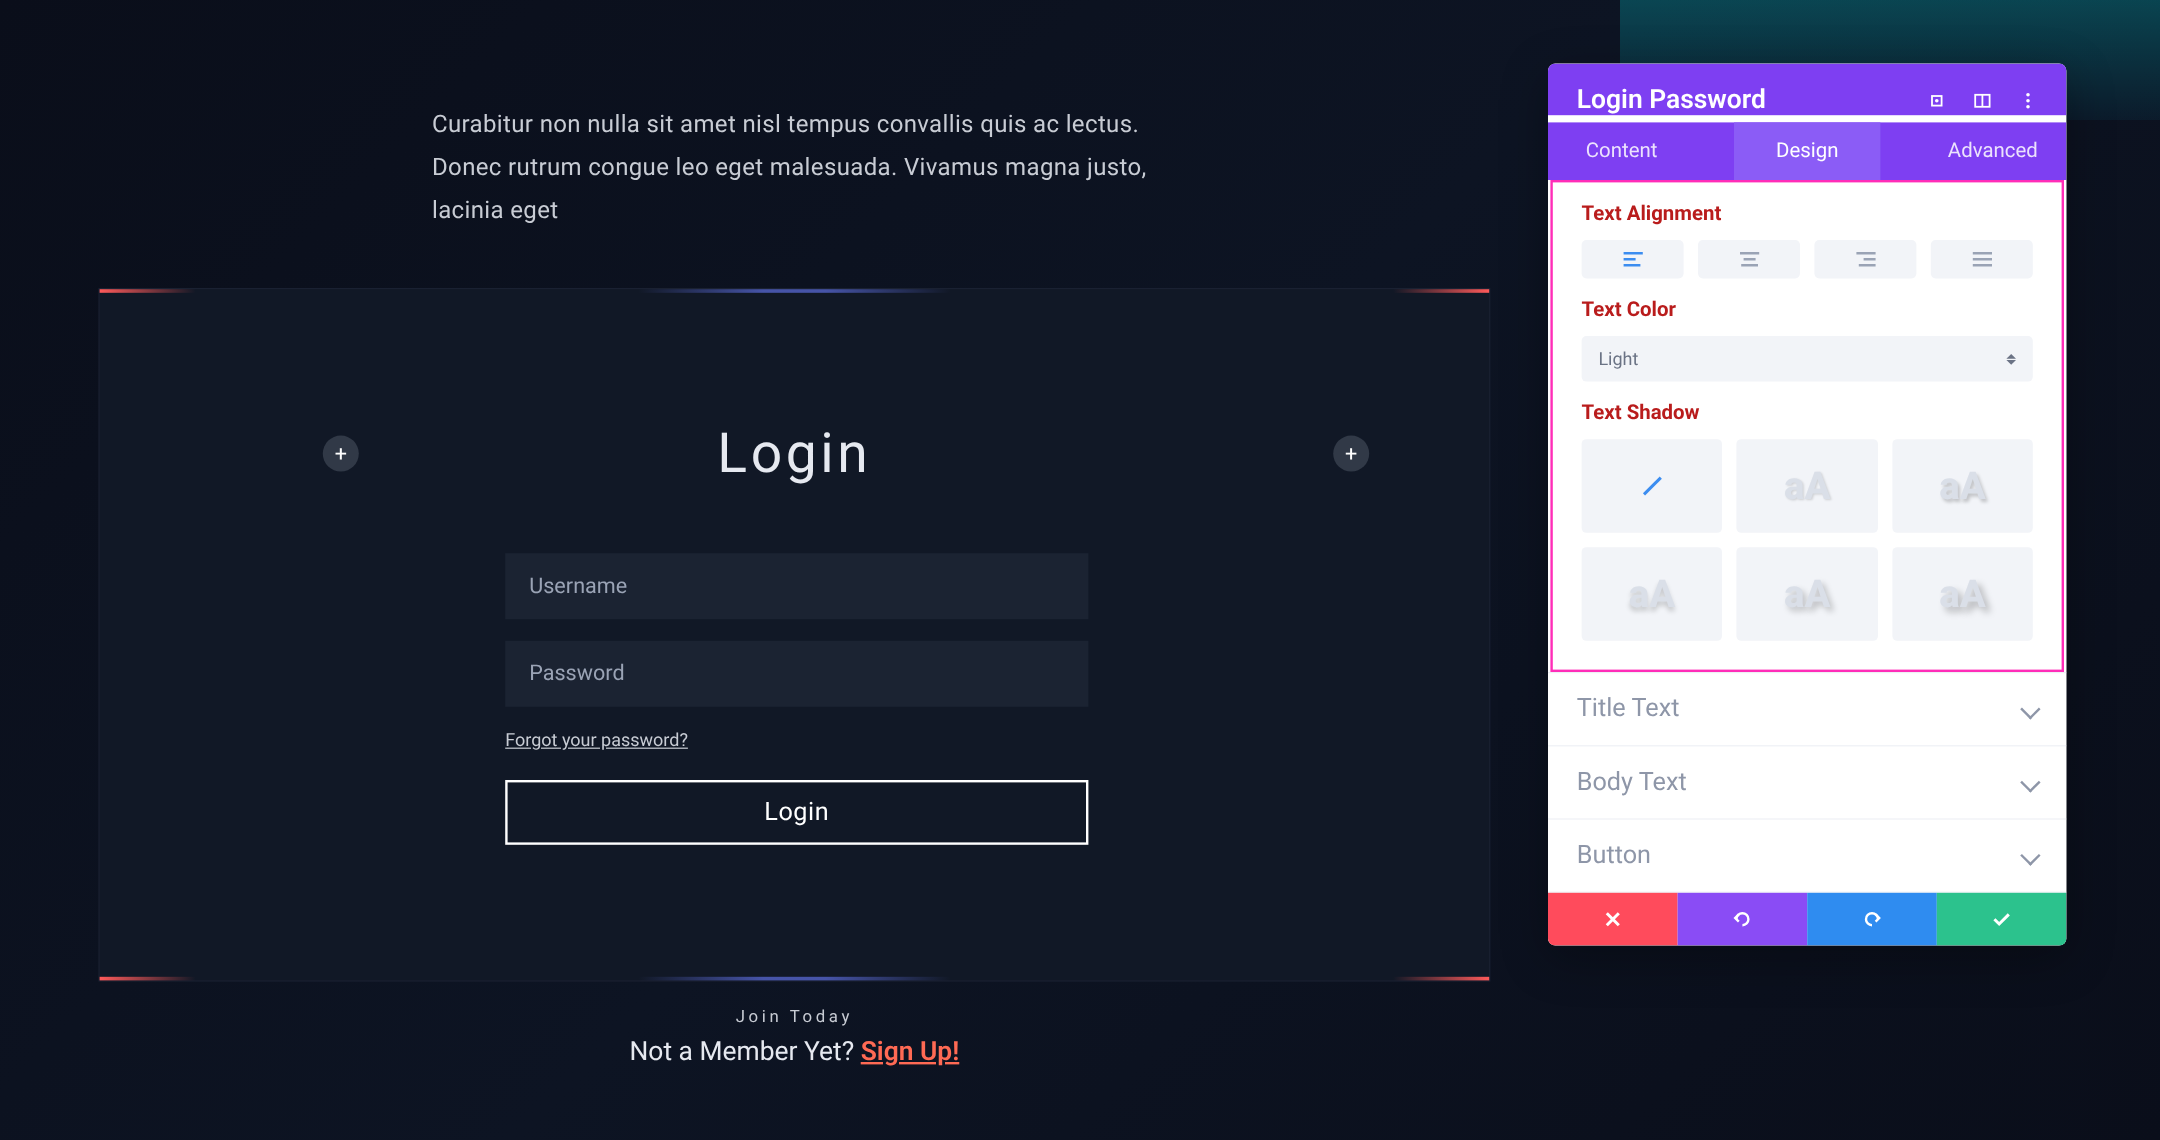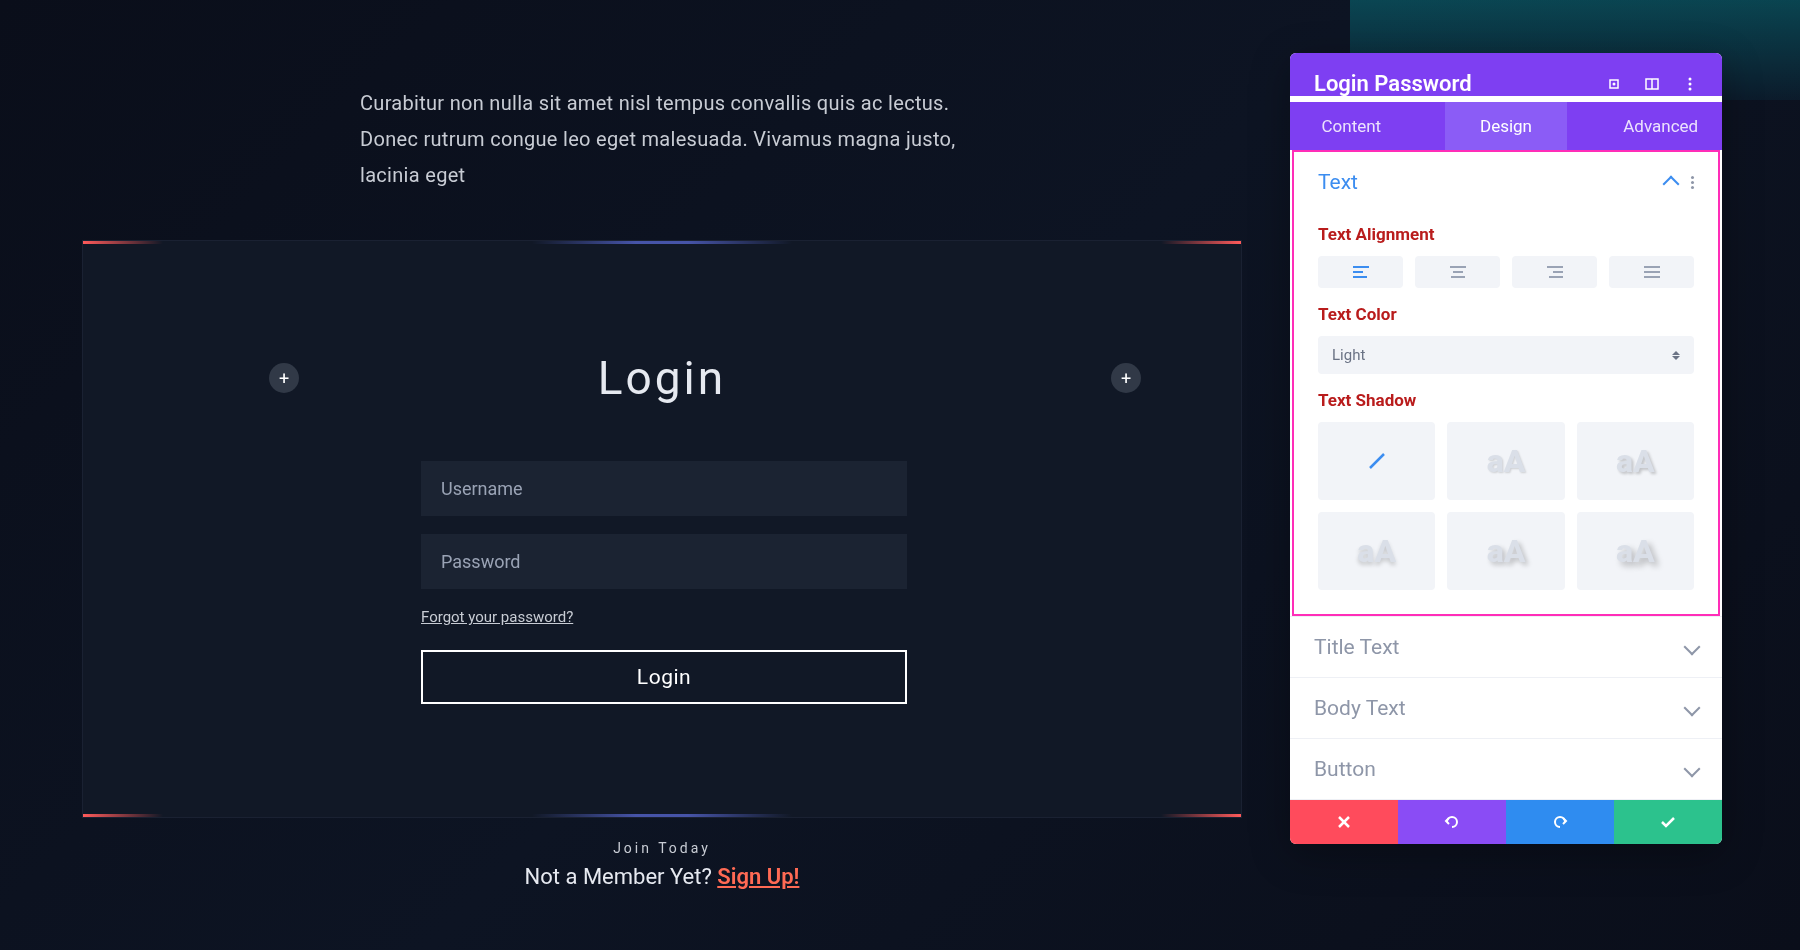--- a/index.html
+++ b/index.html
@@ -403,31 +403,20 @@
     <div class="panel-tab">Content</div>
     <div class="panel-tab active">Design</div>
     <div class="panel-tab">Advanced</div>
   </div>
 
   <div class="panel-body">
 
     <div class="section-block">
       <div style="height:58px"></div>
       <div class="section-content first-open">
-        <div class="sec-inner-header">
-          <div class="section-title active">Text</div>
-          <div class="section-header-right">
-            <div class="chev up"></div>
-            <div class="dots-v">
-                <span></span>
-                <span></span>
-                <span></span>
-              </div>
-          </div>
-        </div>
 
         <div class="setting-label">Text Alignment</div>
         <div class="align-buttons">
           <div class="align-btn active">
             <svg width="18" height="14" viewBox="0 0 18 14" fill="none" stroke-width="2">
                 <line x1="1" y1="2" x2="17" y2="2"></line>
                 <line x1="1" y1="7" x2="11" y2="7"></line>
                 <line x1="1" y1="12" x2="15" y2="12"></line>
               </svg>
           </div>

